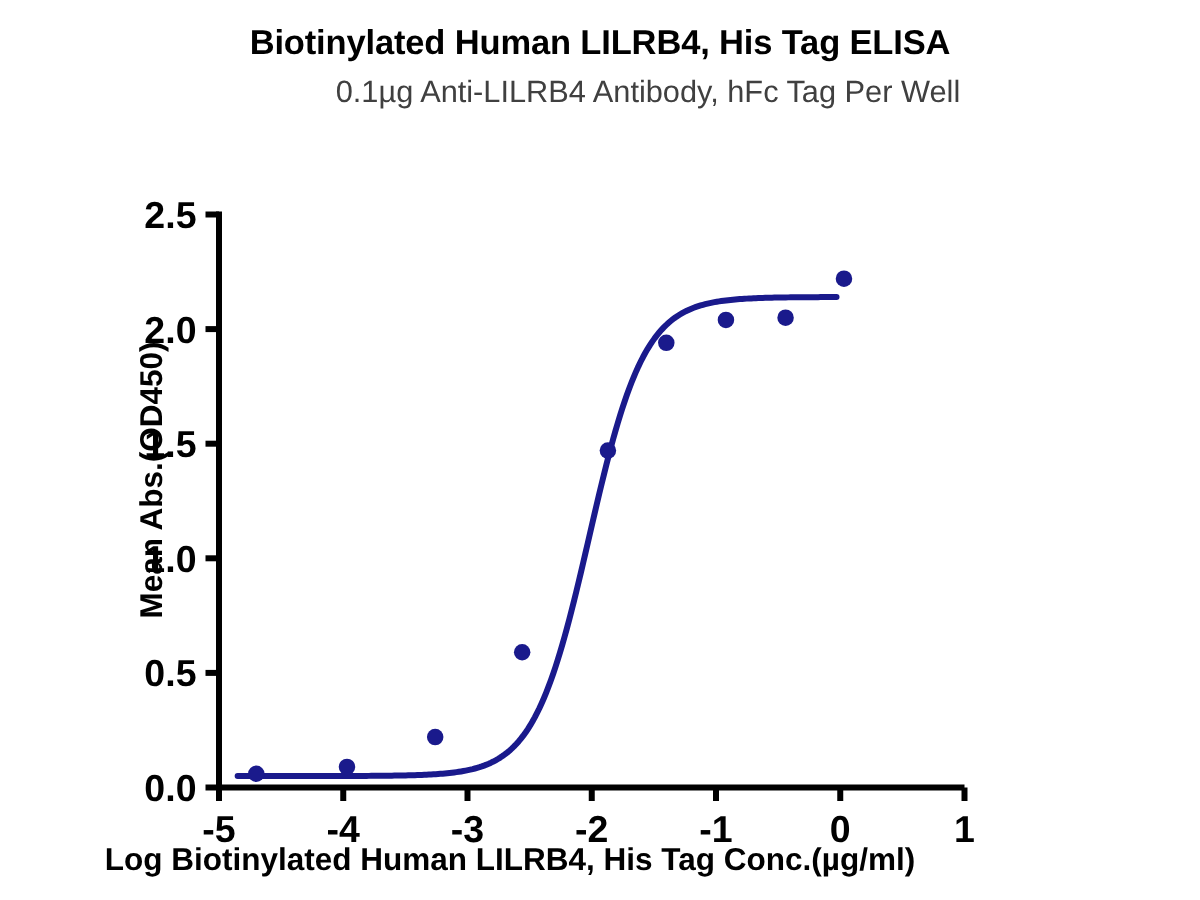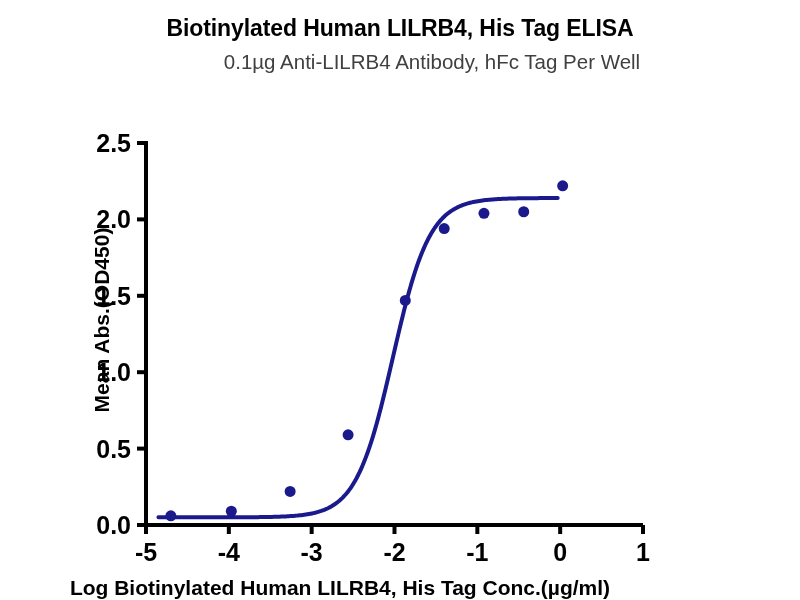--- a/index.html
+++ b/index.html
@@ -49,21 +49,21 @@
     font-weight: normal;
     color: #404040;
     white-space: nowrap;
     padding-left: 32px;
   }
 
   
   .xaxis-title {
     position: absolute;
     left: 0;
-    top: 564px;
+    top: 550px;
     width: 680px;
     text-align: center;
     font-size: 21px;
     font-weight: bold;
     color: #000000;
     white-space: nowrap;
   }
   .yaxis-title {
     position: absolute;
     left: -60px;

